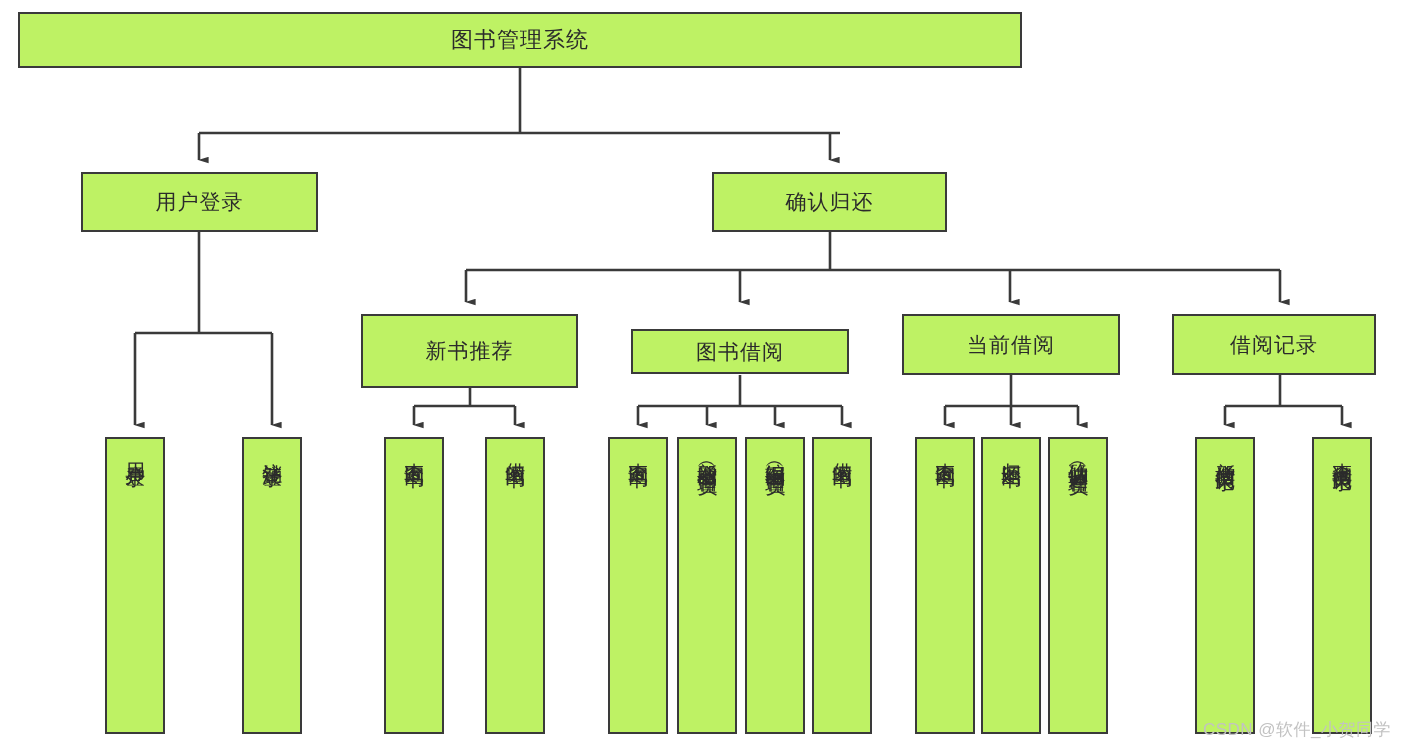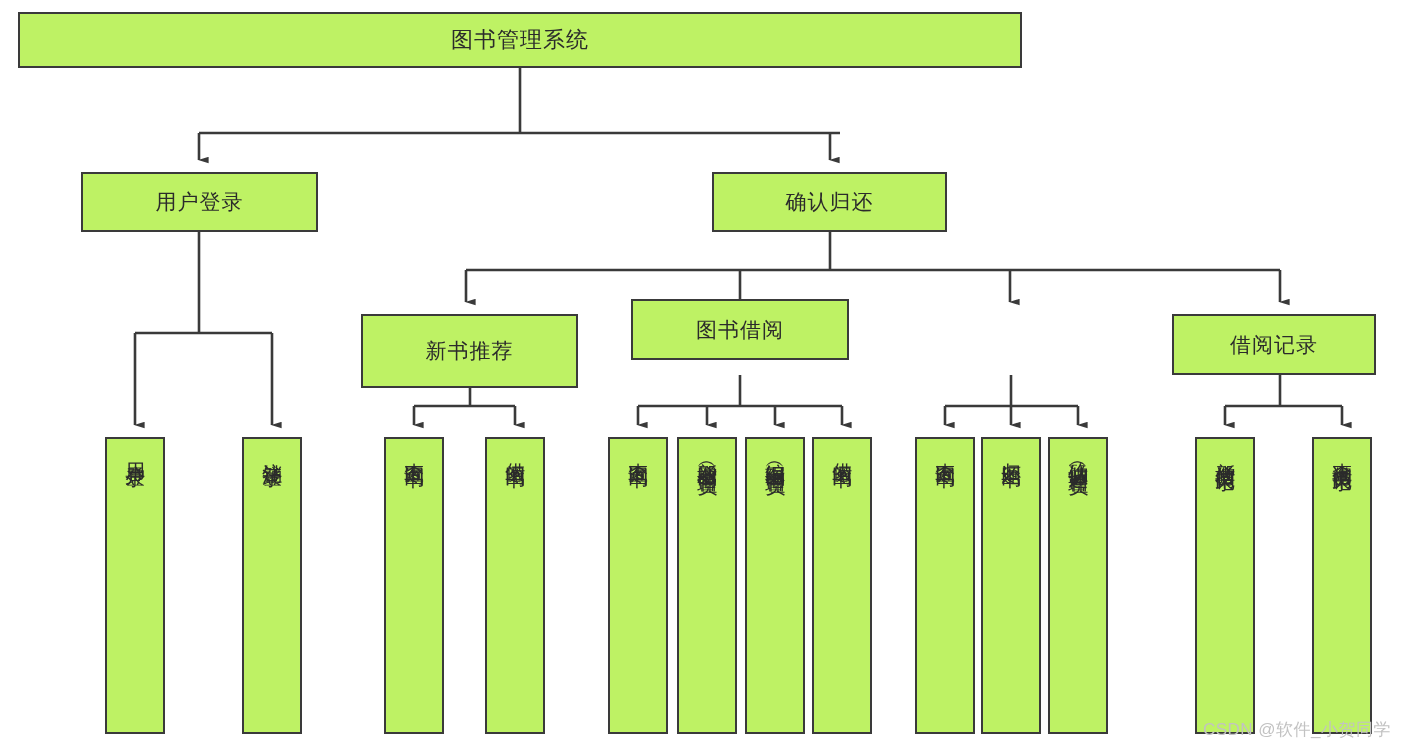--- a/index.html
+++ b/index.html
@@ -135,24 +135,27 @@
   </div>
 
   <div class="node horizontal" style="left:712px; top:172px; width:235px; height:60px;">
     <span>确认归还</span>
   </div>
 
   <div class="node horizontal" style="left:361px; top:314px; width:217px; height:74px;">
     <span>新书推荐</span>
   </div>
 
-  <div class="node horizontal" style="left:631px; top:299px; width:218px; height:61px;align-items:center;">
+  <div class="node horizontal" style="left:631px; top:329px; width:218px; height:45px;align-items:center;">
     <span>图书借阅</span>
   </div>
 
+  <div class="node horizontal" style="left:902px; top:314px; width:218px; height:61px;">
+    <span>当前借阅</span>
+  </div>
 
   <div class="node horizontal" style="left:1172px; top:314px; width:204px; height:61px;">
     <span>借阅记录</span>
   </div>
 
   <div class="node leaf" style="left:105px; top:437px; width:60px; height:297px;">
     <span class="leaf-label">用户登录</span>
   </div>
 
   <div class="node leaf" style="left:242px; top:437px; width:60px; height:297px;">

